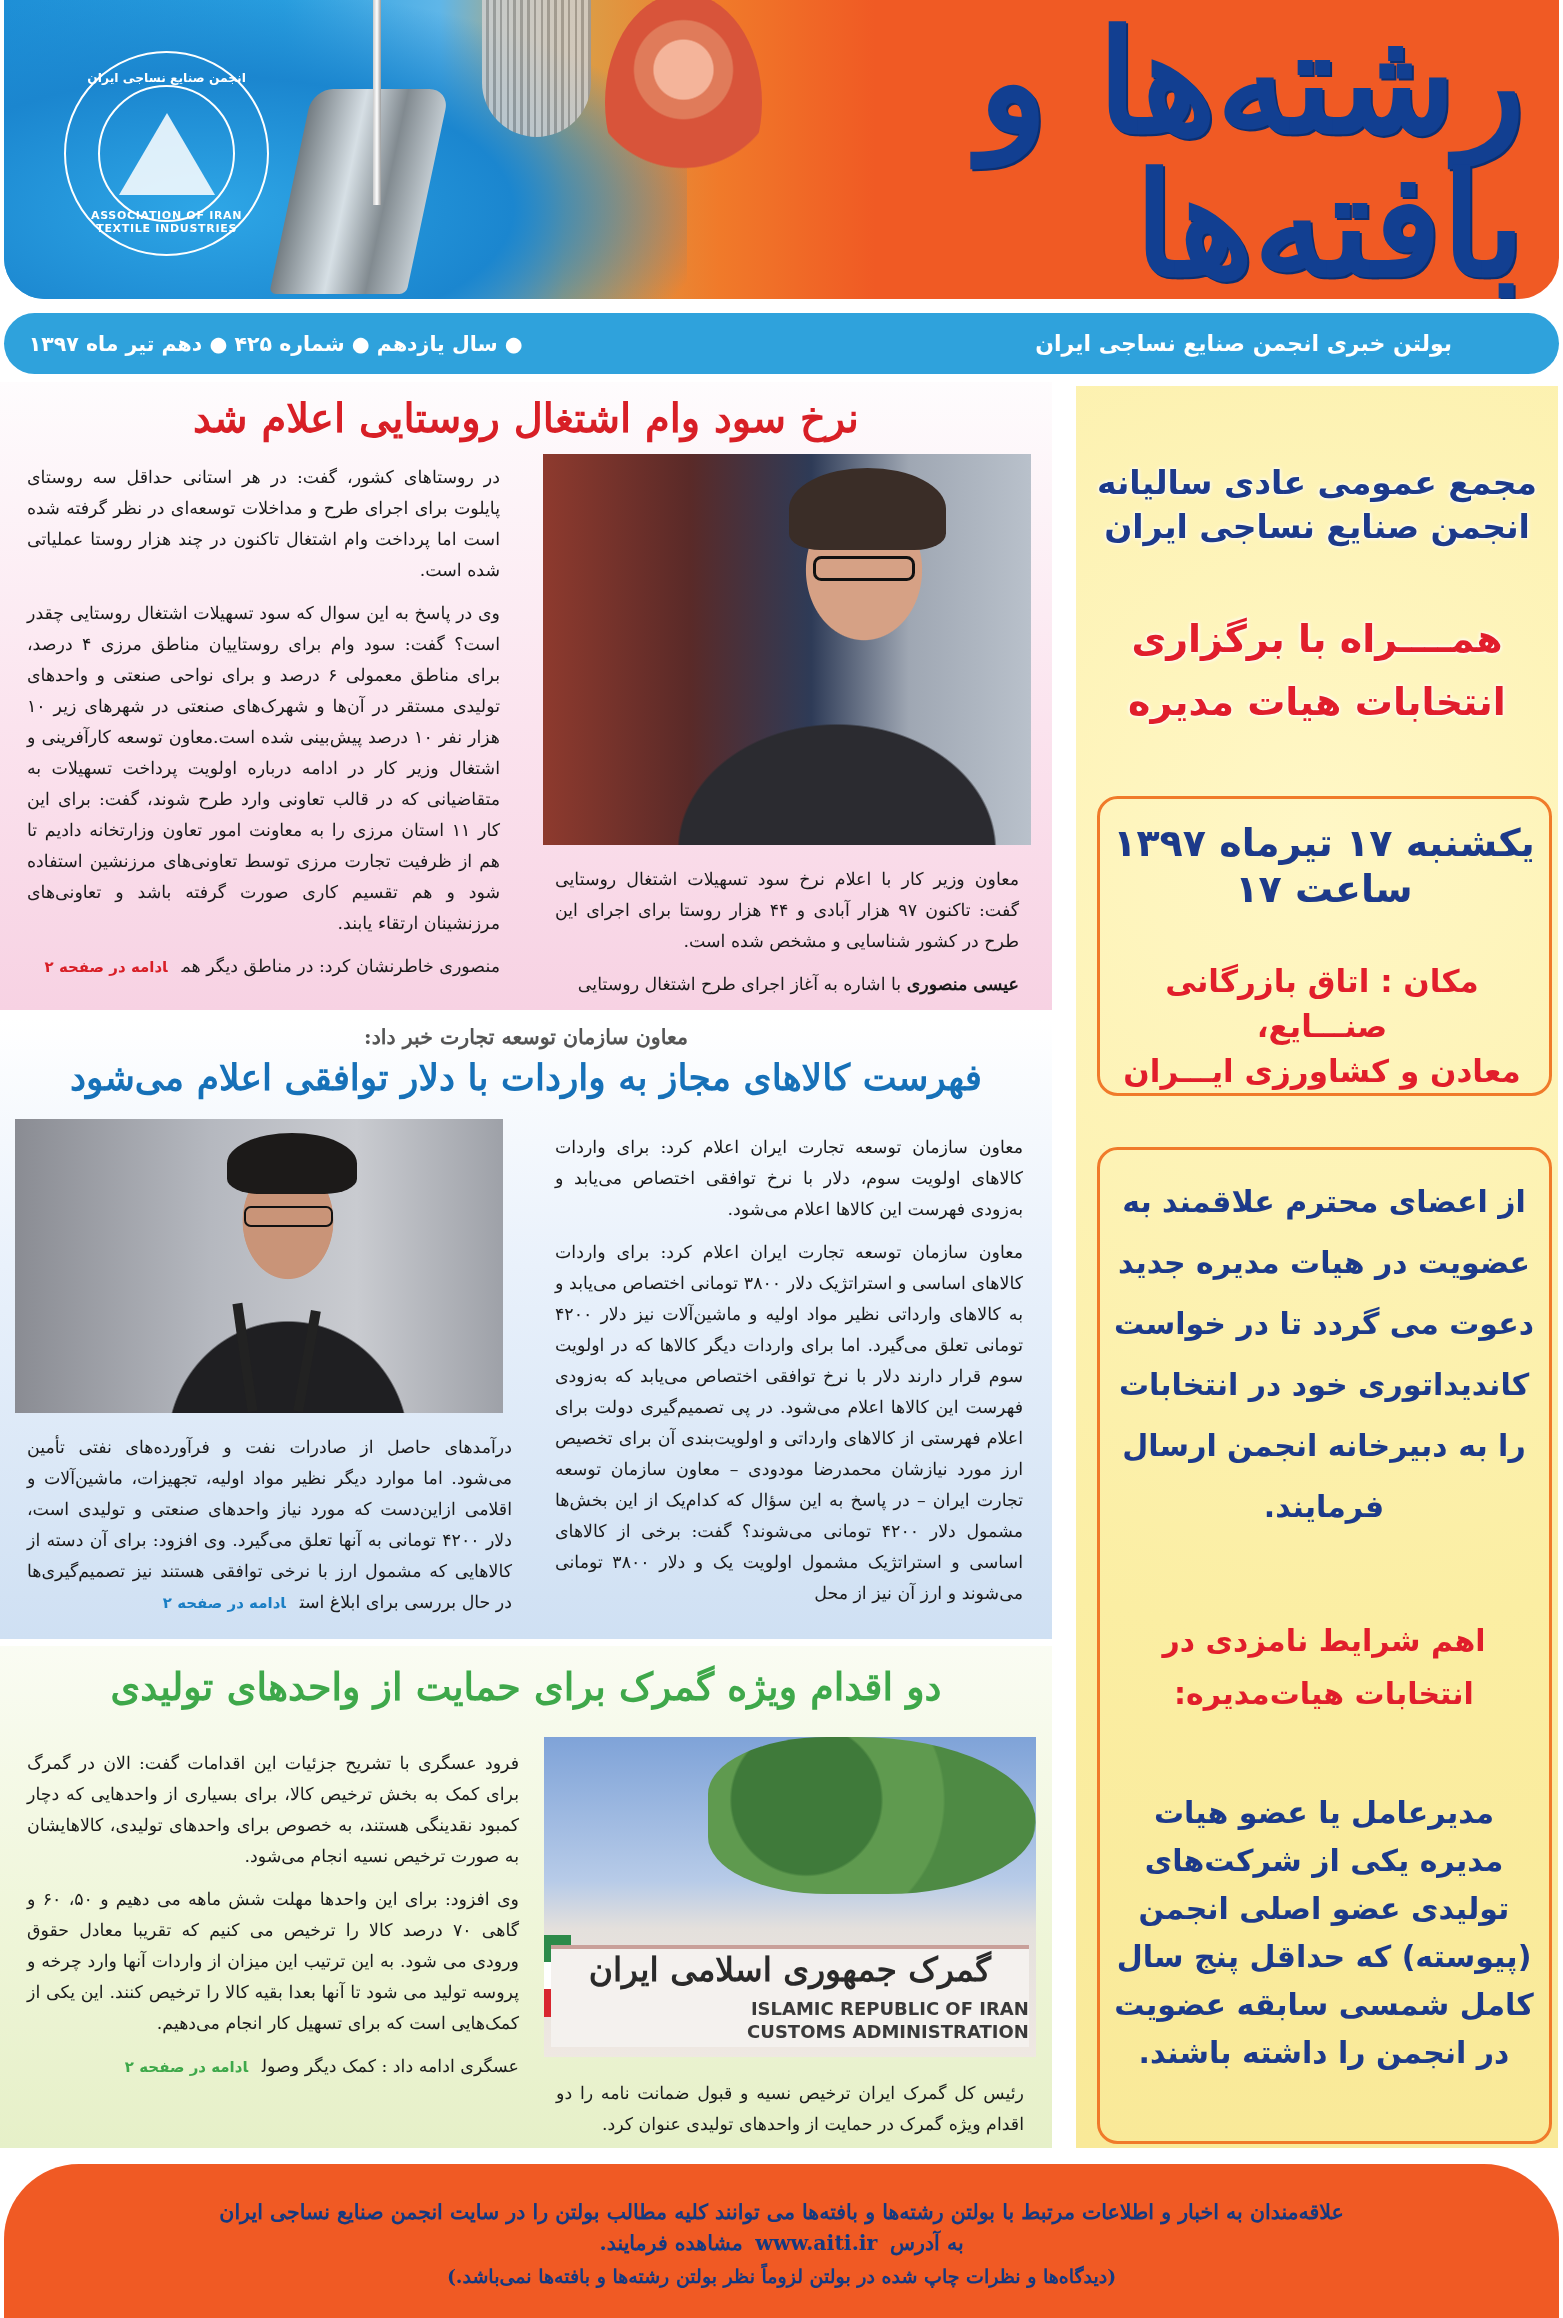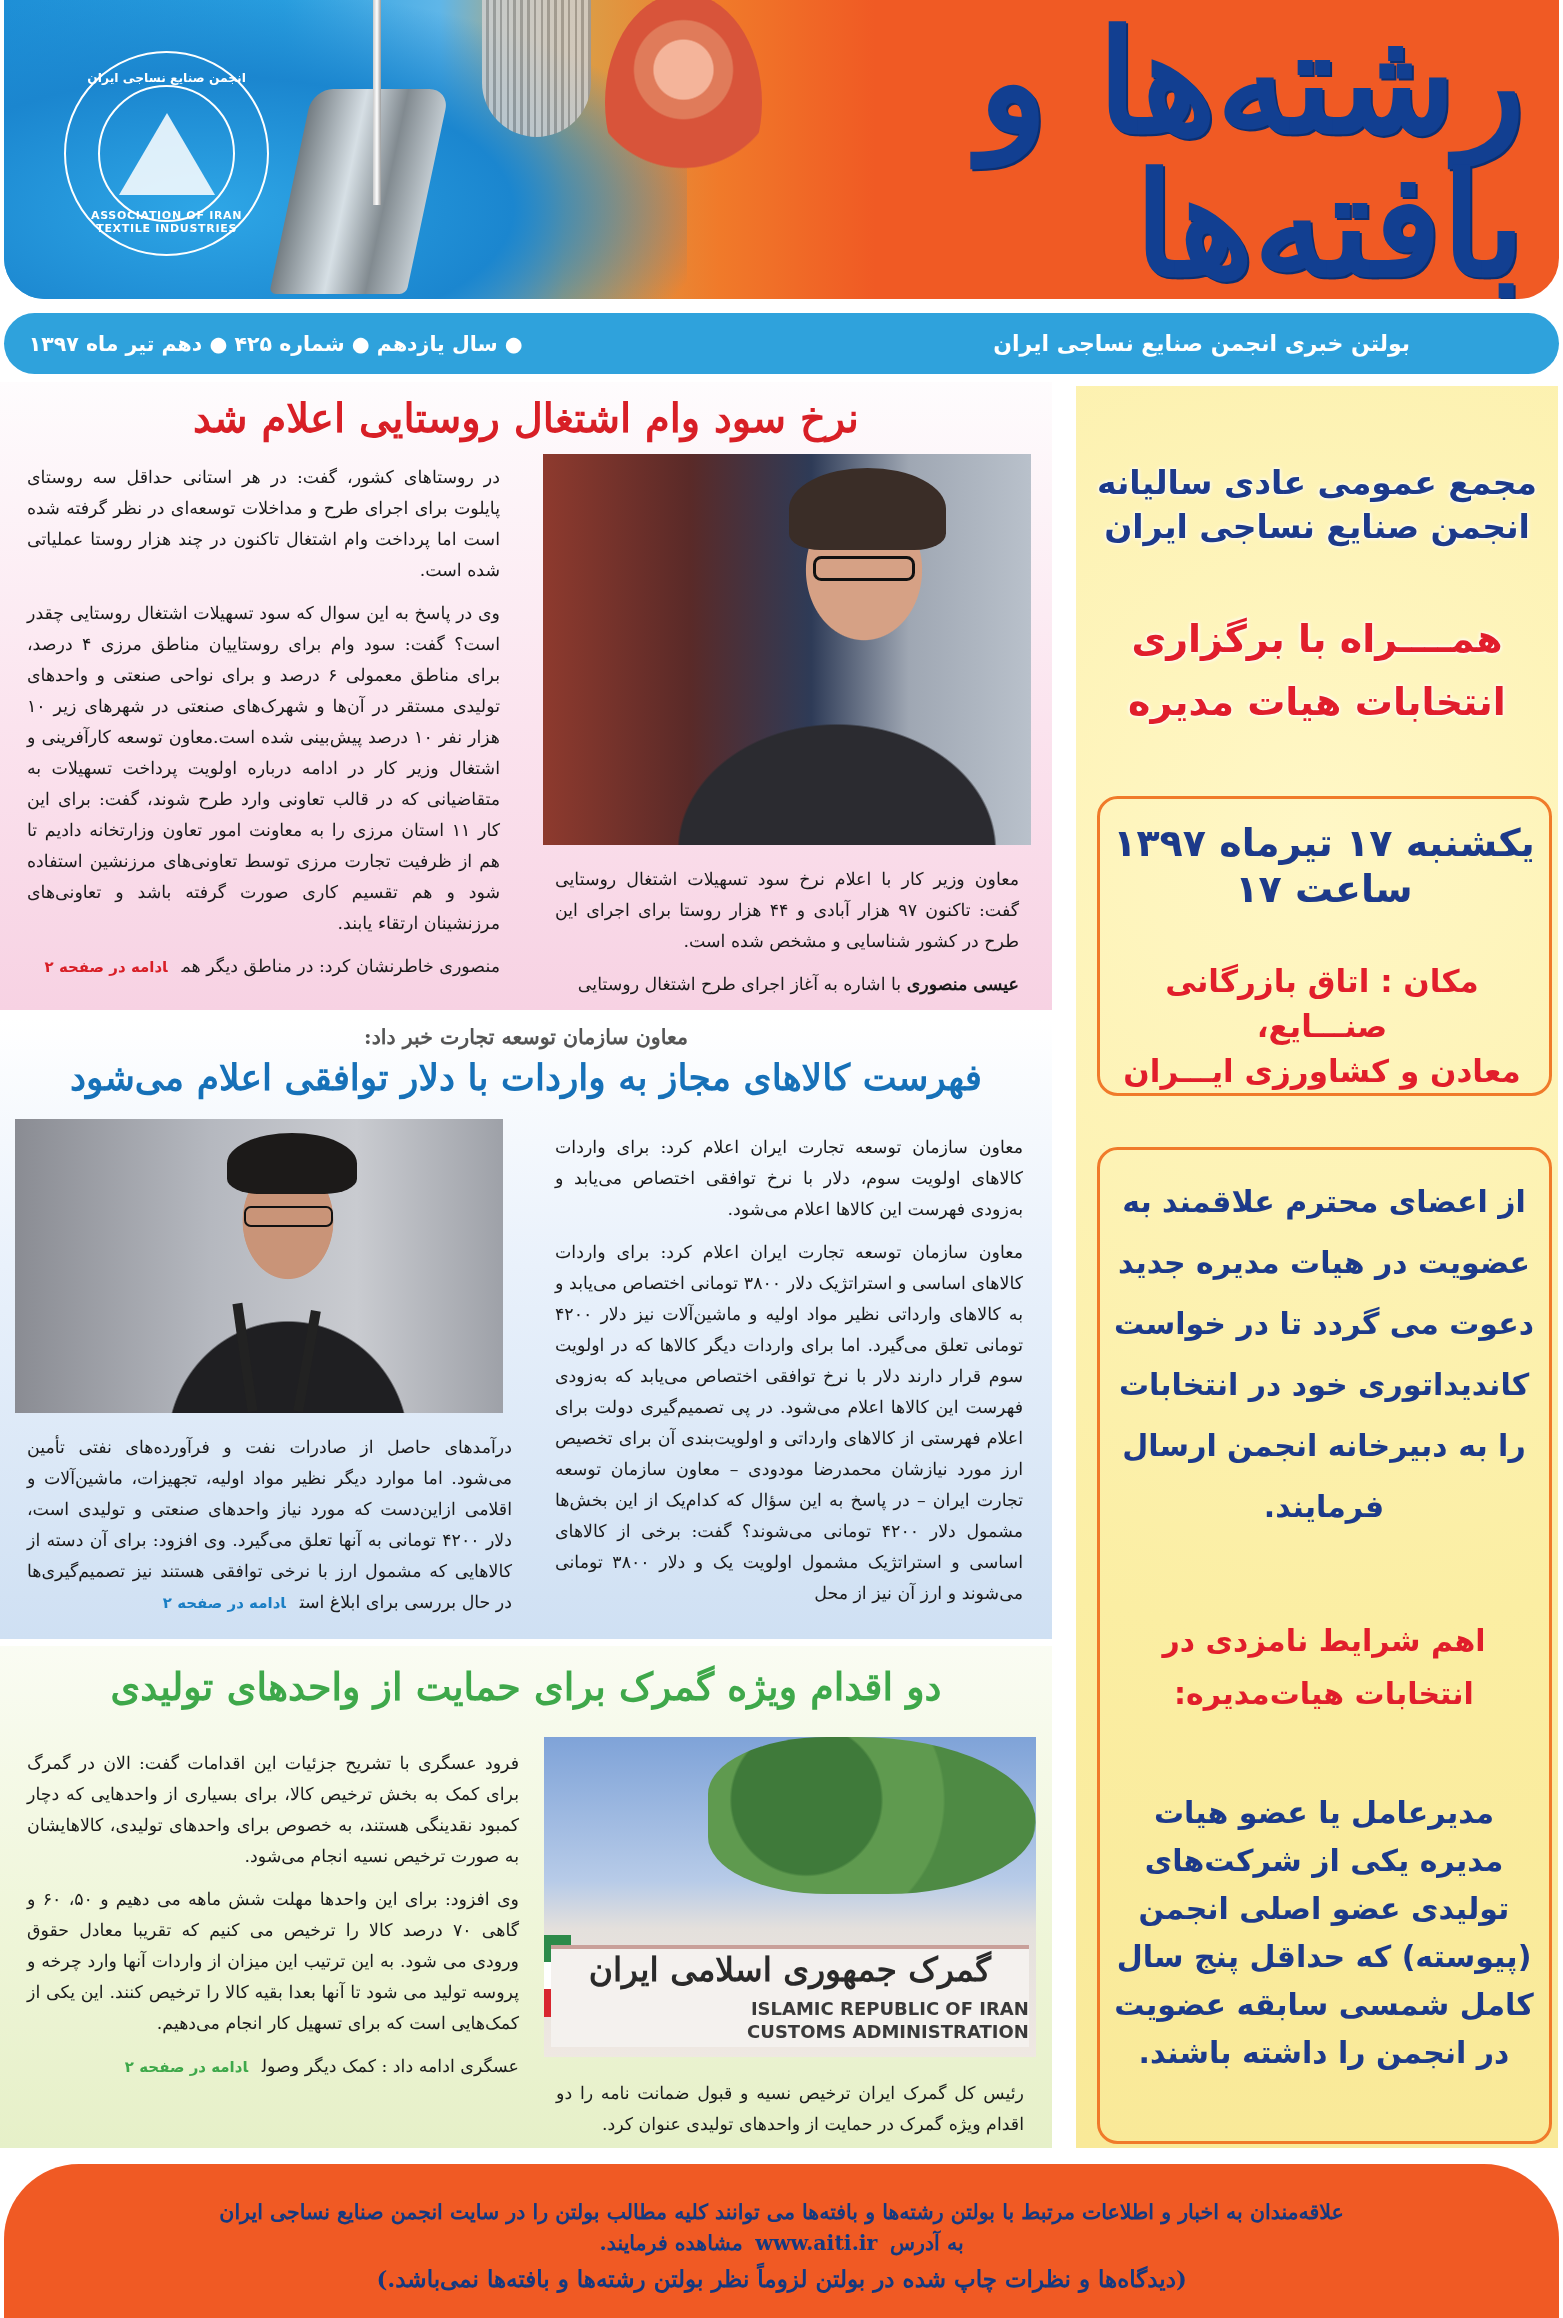--- a/index.html
+++ b/index.html
@@ -24,21 +24,21 @@
 .logo .tri{width:0;height:0;border-left:48px solid transparent;border-right:48px solid transparent;border-bottom:82px solid rgba(255,255,255,.85);position:relative}
 .logo .ring-text{position:absolute;bottom:19px;left:0;right:0;text-align:center;color:#fff;font-size:11px;font-weight:bold;letter-spacing:0.7px;direction:ltr}
 .logo .ring-text-top{position:absolute;top:18px;left:0;right:0;text-align:center;color:#fff;font-size:12.3px;font-weight:bold}
 .masthead{position:absolute;right:34px;top:41px;width:697px;height:225px;display:flex;align-items:center;justify-content:center;
   color:#123f91;font-family:"DejaVu Serif",serif;font-weight:bold;font-size:143px;line-height:1;letter-spacing:-5.5px;
   text-shadow:2px 2px 0 #0d2f70}
 
 
 .infobar{position:absolute;left:4.1px;top:313px;width:1555px;height:61px;background:#2fa2dc;border-radius:31px;
   display:flex;align-items:center;justify-content:space-between;padding:0 41px 0 24.6px;color:#fff;font-weight:bold}
-.infobar .org{font-size:22px;margin-right:108px}
+.infobar .org{font-size:22px;margin-right:66px}
 .infobar .issue{font-size:20.5px;direction:rtl}
 
 
 .sec1{position:absolute;left:0;top:382px;width:1052px;height:628px;background:linear-gradient(180deg,#fefcfd 0%,#fbe3ee 55%,#f7d2e3 100%)}
 .sec2{position:absolute;left:0;top:1018px;width:1052px;height:621px;background:linear-gradient(180deg,#ffffff 0%,#e9f1fb 40%,#cfe0f3 100%)}
 .sec3{position:absolute;left:0;top:1646px;width:1052px;height:502px;background:linear-gradient(180deg,#fafcf3 0%,#eef5d7 60%,#e6f0c8 100%)}
 
 .title{position:absolute;left:0;right:0;text-align:center;font-weight:bold;font-family:"DejaVu Serif",serif}
 .t1{top:12.3px;font-size:40px;color:#d81f26}
 .kicker{top:6.8px;font-size:20.5px;color:#555}
@@ -89,21 +89,21 @@
 .b1 .place{position:absolute;left:0;right:4px;top:160px;text-align:center;font-size:31px;font-weight:bold;color:#e11e2b;line-height:45px}
 .b2 .invite{position:absolute;left:13.7px;right:13.7px;top:20.5px;text-align:center;font-size:30px;font-weight:bold;color:#1d3a8a;line-height:61px}
 .b2 .cond-title{position:absolute;left:13.7px;right:13.7px;top:464px;text-align:center;font-size:30px;font-weight:bold;color:#e11e2b;line-height:53px}
 .b2 .cond{position:absolute;left:13.7px;right:13.7px;top:639px;text-align:center;font-size:30px;font-weight:bold;color:#1d3a8a;line-height:48px}
 
 
 .footer{position:absolute;left:4.1px;top:2164px;width:1555px;height:155px;background:#f05a24;border-radius:75px 75px 0 0;
   text-align:center;color:#15397f;font-weight:bold;font-family:"DejaVu Serif",serif}
 .footer .l1{position:absolute;left:0;right:0;top:36px;font-size:20.5px}
 .footer .l2{position:absolute;left:0;right:0;top:67px;font-size:20.5px}
-.footer .l3{position:absolute;left:0;right:0;top:101px;font-size:23px}
+.footer .l3{position:absolute;left:0;right:0;top:101px;font-size:19px}
 .footer .url{direction:ltr;unicode-bidi:embed;margin:0 5.5px}
 </style>
 </head>
 <body>
 
 <div class="banner">
   <div class="fabric"></div>
   <div class="knob"></div>
   <div class="spool"></div>
   <div class="presser"></div>

